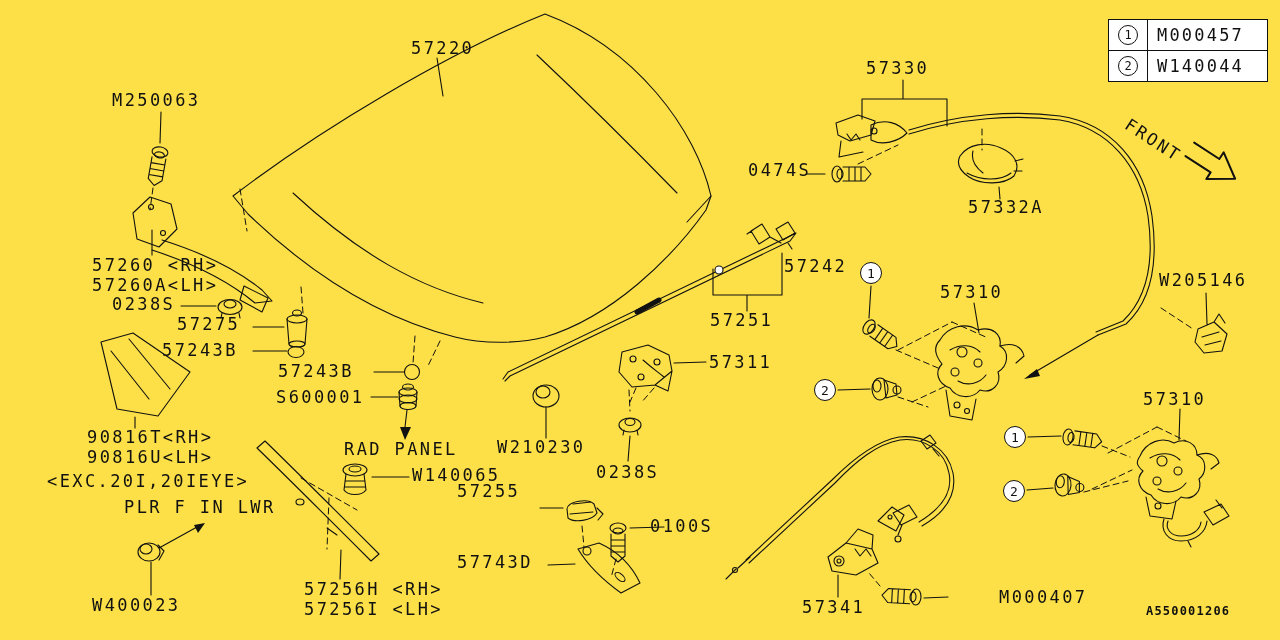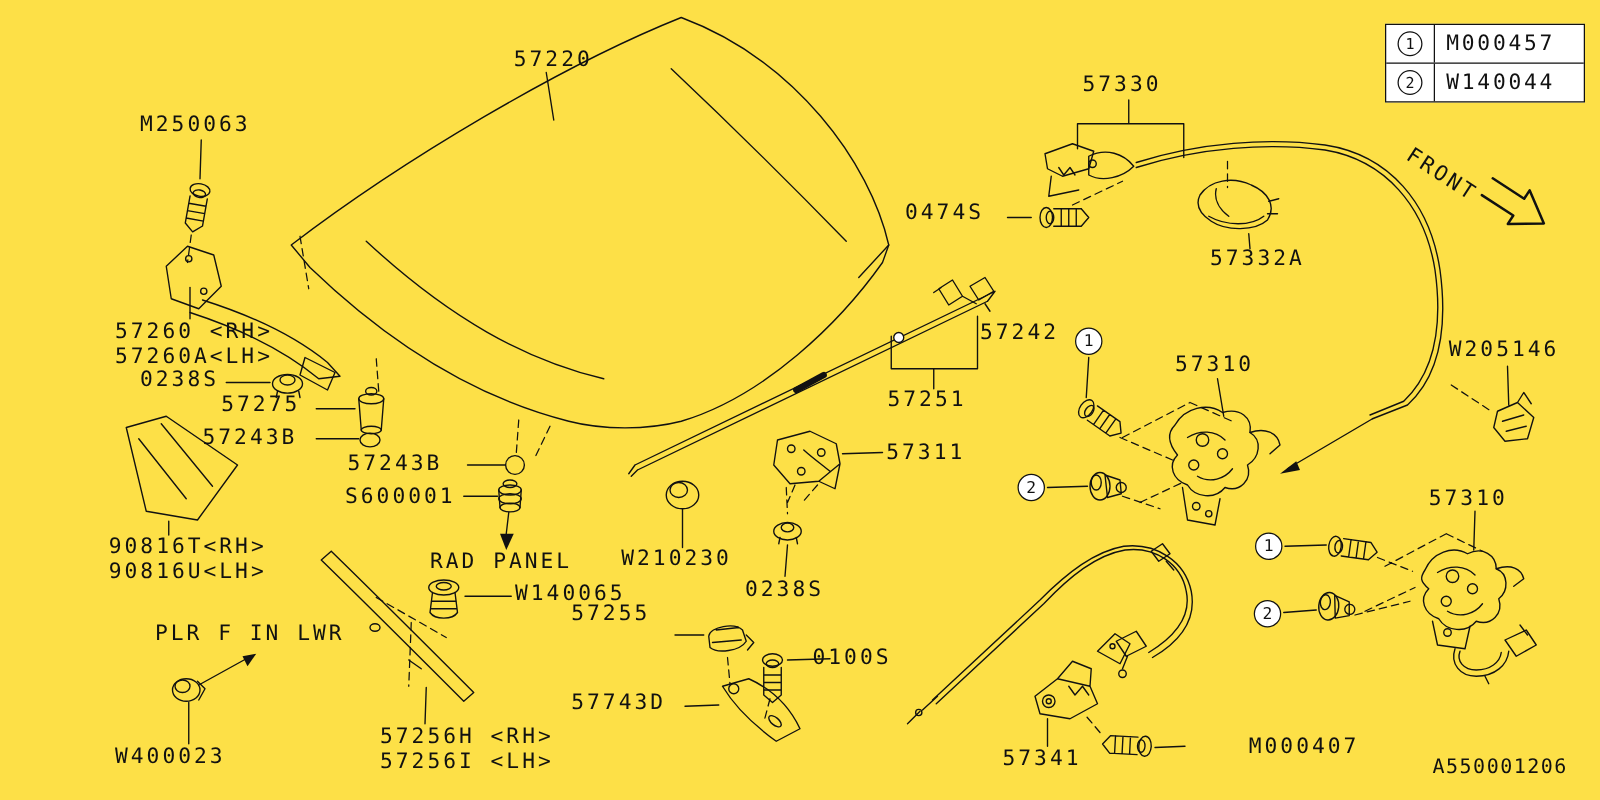--- a/index.html
+++ b/index.html
@@ -1,20 +1,20 @@
 <!DOCTYPE html>
 <html><head>
 <meta charset="utf-8">
 <style>
   html,body{margin:0;padding:0;background:#fff;}
   #stage{position:relative;width:1280px;height:640px;background:#fde047;overflow:hidden;
          font-family:"DejaVu Sans Mono","Liberation Mono",monospace;color:#111;}
   #lineart{position:absolute;left:0;top:0;}
   .lbl{position:absolute;font-size:17px;line-height:1.05;letter-spacing:2.4px;white-space:nowrap;color:#111;}
-  .lbl.small{font-size:16px;letter-spacing:1.2px;}
+  .lbl.small{font-size:12px;letter-spacing:1.2px;font-weight:bold;}
   .rot{transform:rotate(33deg);transform-origin:left top;}
   .circ{position:absolute;width:22px;height:22px;border:1.6px solid #111;border-radius:50%;
         font-size:13px;line-height:22px;text-align:center;letter-spacing:0;background:#fff;box-sizing:border-box;}
   
   #legend{position:absolute;left:1108px;top:19px;width:158px;border:1.7px solid #111;background:#fff;}
   .legrow{display:flex;align-items:center;height:30px;}
   .legrow.first{border-bottom:1.7px solid #111;}
   .legnum{width:38px;border-right:1.7px solid #111;height:100%;display:flex;align-items:center;justify-content:center;}
   .legnum .circ2{width:20px;height:20px;border:1.4px solid #111;border-radius:50%;font-size:12px;line-height:19px;text-align:center;box-sizing:border-box;}
   .legpart{flex:1;padding-left:9px;font-size:17px;letter-spacing:2.2px;}
@@ -208,36 +208,37 @@
   <div class="lbl" style="left:112px;top:92px">M250063</div>
   <div class="lbl" style="left:92px;top:257px">57260 &lt;RH&gt;</div>
   <div class="lbl" style="left:92px;top:277px">57260A&lt;LH&gt;</div>
   <div class="lbl" style="left:112px;top:296px">0238S</div>
   <div class="lbl" style="left:177px;top:316px">57275</div>
   <div class="lbl" style="left:162px;top:342px">57243B</div>
   <div class="lbl" style="left:278px;top:363px">57243B</div>
   <div class="lbl" style="left:276px;top:389px">S600001</div>
   <div class="lbl" style="left:87px;top:429px">90816T&lt;RH&gt;</div>
   <div class="lbl" style="left:87px;top:449px">90816U&lt;LH&gt;</div>
+  <div class="lbl" style="left:47px;top:473px">&lt;EXC.20I,20IEYE&gt;</div>
   <div class="lbl" style="left:124px;top:499px">PLR F IN LWR</div>
   <div class="lbl" style="left:92px;top:597px">W400023</div>
   <div class="lbl" style="left:344px;top:441px">RAD PANEL</div>
   <div class="lbl" style="left:412px;top:467px">W140065</div>
   <div class="lbl" style="left:304px;top:581px">57256H &lt;RH&gt;</div>
   <div class="lbl" style="left:304px;top:601px">57256I &lt;LH&gt;</div>
   <div class="lbl" style="left:457px;top:483px">57255</div>
   <div class="lbl" style="left:650px;top:518px">0100S</div>
   <div class="lbl" style="left:457px;top:554px">57743D</div>
   <div class="lbl" style="left:497px;top:439px">W210230</div>
   <div class="lbl" style="left:596px;top:464px">0238S</div>
   <div class="lbl" style="left:709px;top:354px">57311</div>
   <div class="lbl" style="left:784px;top:258px">57242</div>
   <div class="lbl" style="left:710px;top:312px">57251</div>
   <div class="lbl" style="left:866px;top:60px">57330</div>
-  <div class="lbl" style="left:724px;top:162px">0474S</div>
+  <div class="lbl" style="left:748px;top:162px">0474S</div>
   <div class="lbl" style="left:968px;top:199px">57332A</div>
   <div class="lbl" style="left:940px;top:284px">57310</div>
   <div class="lbl" style="left:1159px;top:272px">W205146</div>
   <div class="lbl" style="left:1143px;top:391px">57310</div>
   <div class="lbl" style="left:802px;top:599px">57341</div>
   <div class="lbl" style="left:999px;top:589px">M000407</div>
   <div class="lbl small" style="left:1146px;top:605px">A550001206</div>
   <div class="lbl rot" style="left:1131px;top:116px">FRONT</div>
 
   <div class="circ" style="left:860px;top:262px">1</div>

